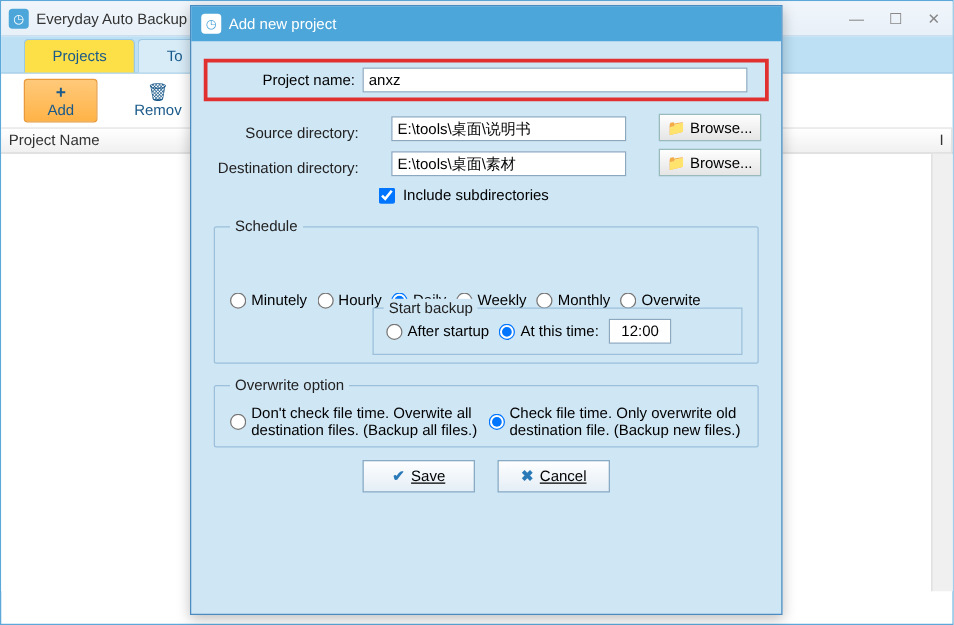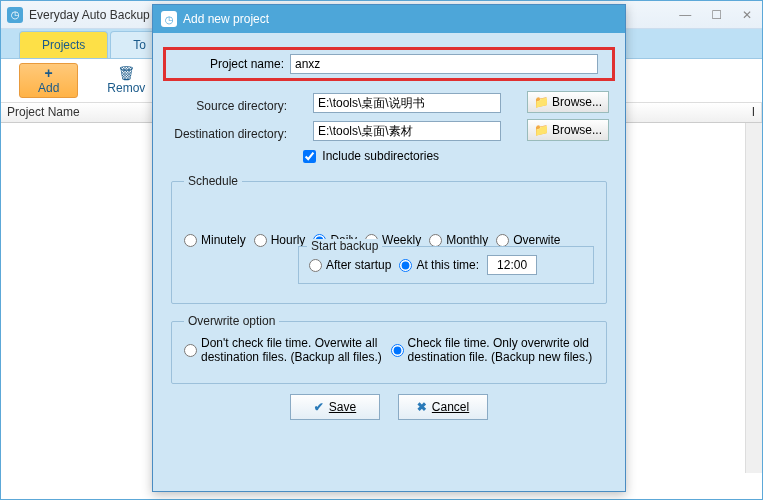--- a/index.html
+++ b/index.html
@@ -38,21 +38,21 @@
 .form-row input[type=text] { flex: 1; height: 20px; border: 1px solid #8aa8c0; background: #fff; padding: 0 4px; }
 .highlight-row { border: 3px solid #e03030; padding: 4px 6px; margin: 0 -6px 10px -6px; display: flex; align-items: center; }
 .highlight-row label { width: 118px; text-align: right; padding-right: 6px; }
 .highlight-row input { flex: 1; height: 20px; border: 1px solid #8aa8c0; padding: 0 4px; margin-right: 8px; }
 .browse-btn { height: 22px; padding: 0 6px; background: linear-gradient(to bottom,#fefefe,#e5e5e5); border: 1px solid #9bb; cursor: pointer; display: flex; align-items: center; gap: 3px; margin-left: 6px; }
 .folder-icon { color: #d9a43c; }
 
 .checkbox-row { margin-left: 130px; margin-top: 2px; margin-bottom: 8px; }
 .checkbox-row input { vertical-align: middle; }
 
-fieldset { border: 1px solid #9cc0da; border-radius: 2px; padding: 8px 12px 19px 12px; margin-bottom: 10px; }
+fieldset { border: 1px solid #9cc0da; border-radius: 2px; padding: 8px 12px 6px 12px; margin-bottom: 10px; }
 legend { color: #222; padding: 0 4px; }
 .schedule-body { display: flex; }
 .sched-col { display: flex; gap: 8px; width: 110px; }
 .radio-item { display: flex; align-items: center; gap: 4px; }
 .radio-item input { margin: 0; }
 
 .start-backup { border: 1px solid #9cc0da; padding: 8px 10px; margin-top: 50px; margin-left: 4px; flex: 1; position: relative; }
 .start-backup .legend { position: absolute; top: -8px; left: 8px; background: #cfe6f5; padding: 0 4px; color: #222; }
 .sb-row { display: flex; align-items: center; gap: 8px; }
 .time-input { width: 50px; height: 20px; border: 1px solid #8aa8c0; text-align: center; }

